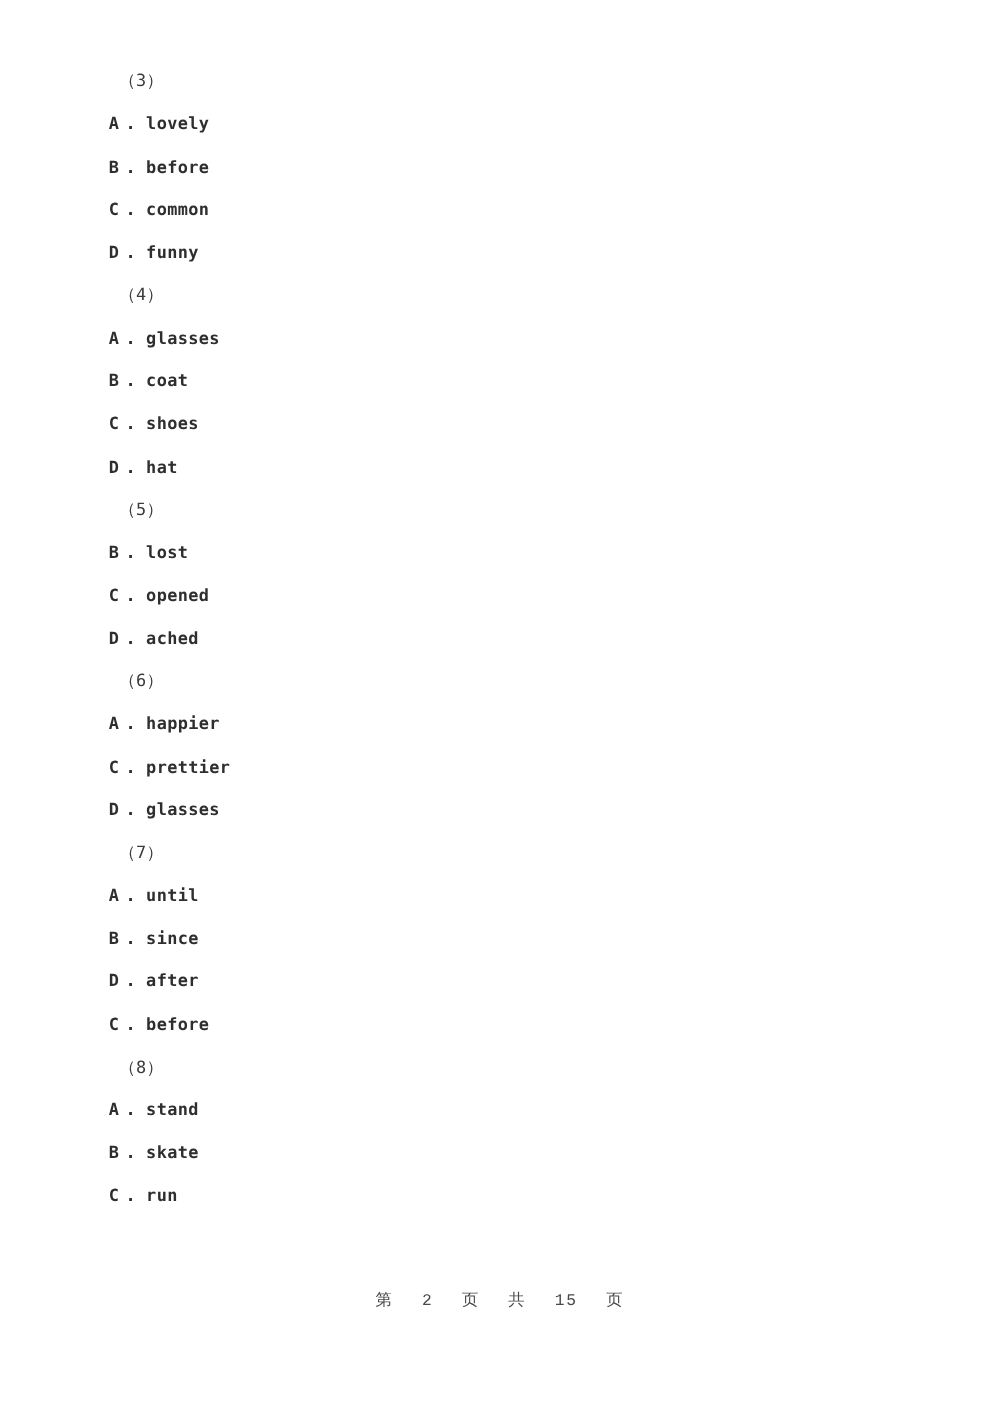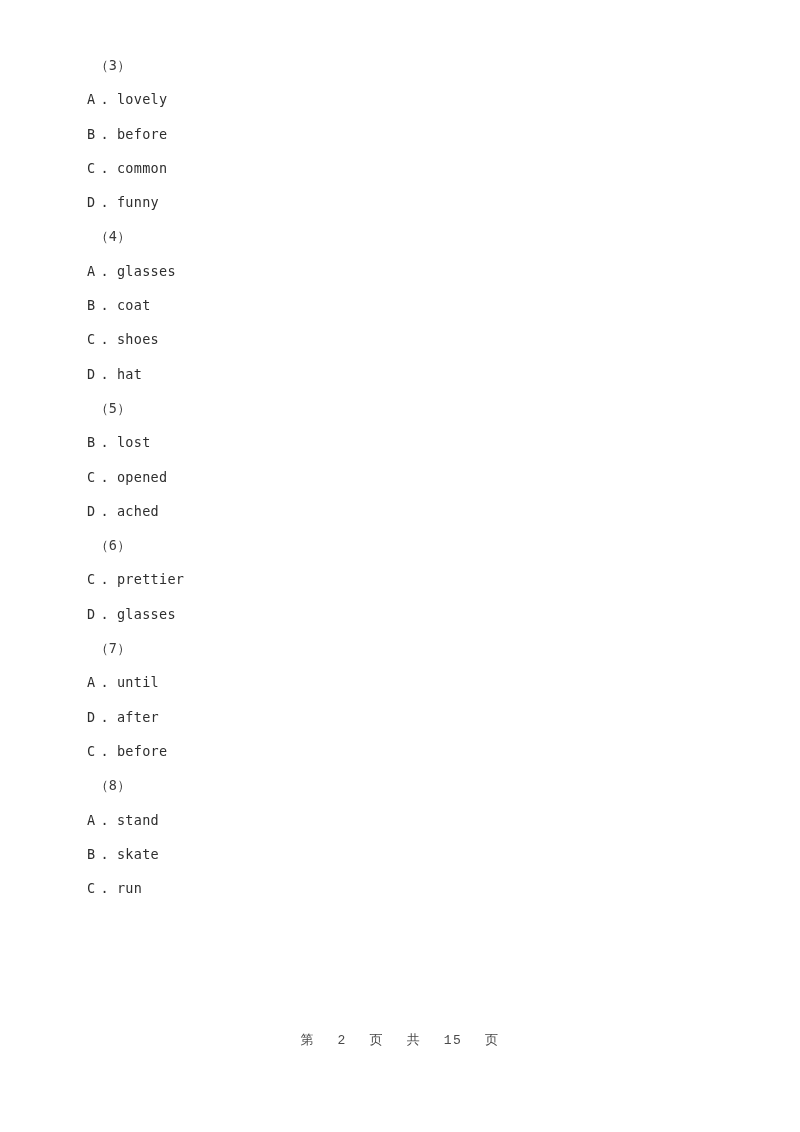--- a/index.html
+++ b/index.html
@@ -49,20 +49,21 @@
   }
 
   .opt {
     height: 34.3px;
     line-height: 34.3px;
     font-family: "DejaVu Sans Mono", monospace;
     font-size: 13.5px;
     color: #2e2e2e;
     letter-spacing: 0.3px;
     white-space: nowrap;
+    font-weight: bold;
   }
 
   .opt .lbl {
     display: inline-block;
   }
   .opt .dot {
     display: inline-block;
     padding: 0 4px 0 5px;
   }
   .opt .txt {
@@ -106,26 +107,28 @@
         <div class="opt"><span class="lbl">D</span><span class="dot">.</span><span class="txt">hat</span></div>
       </div>
       <div class="qgroup">
         <div class="qnum">（5）</div>
         <div class="opt"><span class="lbl">B</span><span class="dot">.</span><span class="txt">lost</span></div>
         <div class="opt"><span class="lbl">C</span><span class="dot">.</span><span class="txt">opened</span></div>
         <div class="opt"><span class="lbl">D</span><span class="dot">.</span><span class="txt">ached</span></div>
       </div>
       <div class="qgroup">
         <div class="qnum">（6）</div>
+        <div class="opt"><span class="lbl">A</span><span class="dot">.</span><span class="txt">happier</span></div>
         <div class="opt"><span class="lbl">C</span><span class="dot">.</span><span class="txt">prettier</span></div>
         <div class="opt"><span class="lbl">D</span><span class="dot">.</span><span class="txt">glasses</span></div>
       </div>
       <div class="qgroup">
         <div class="qnum">（7）</div>
         <div class="opt"><span class="lbl">A</span><span class="dot">.</span><span class="txt">until</span></div>
+        <div class="opt"><span class="lbl">B</span><span class="dot">.</span><span class="txt">since</span></div>
         <div class="opt"><span class="lbl">D</span><span class="dot">.</span><span class="txt">after</span></div>
         <div class="opt"><span class="lbl">C</span><span class="dot">.</span><span class="txt">before</span></div>
       </div>
       <div class="qgroup">
         <div class="qnum">（8）</div>
         <div class="opt"><span class="lbl">A</span><span class="dot">.</span><span class="txt">stand</span></div>
         <div class="opt"><span class="lbl">B</span><span class="dot">.</span><span class="txt">skate</span></div>
         <div class="opt"><span class="lbl">C</span><span class="dot">.</span><span class="txt">run</span></div>
       </div>
     </div>

